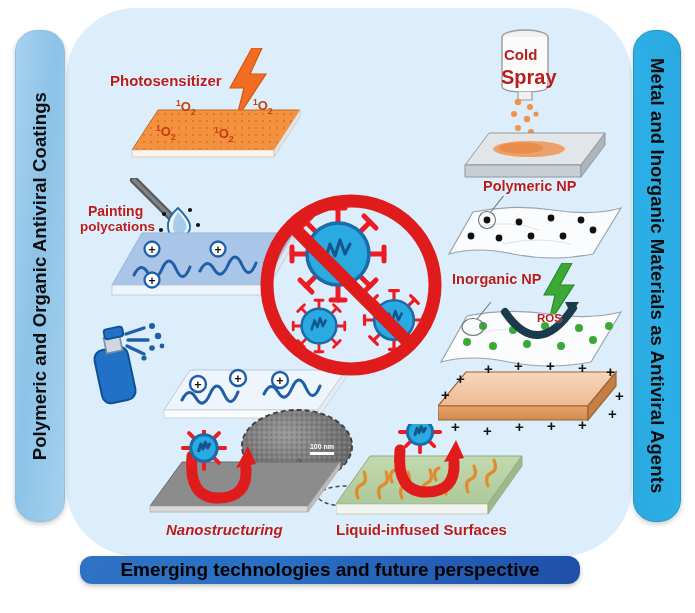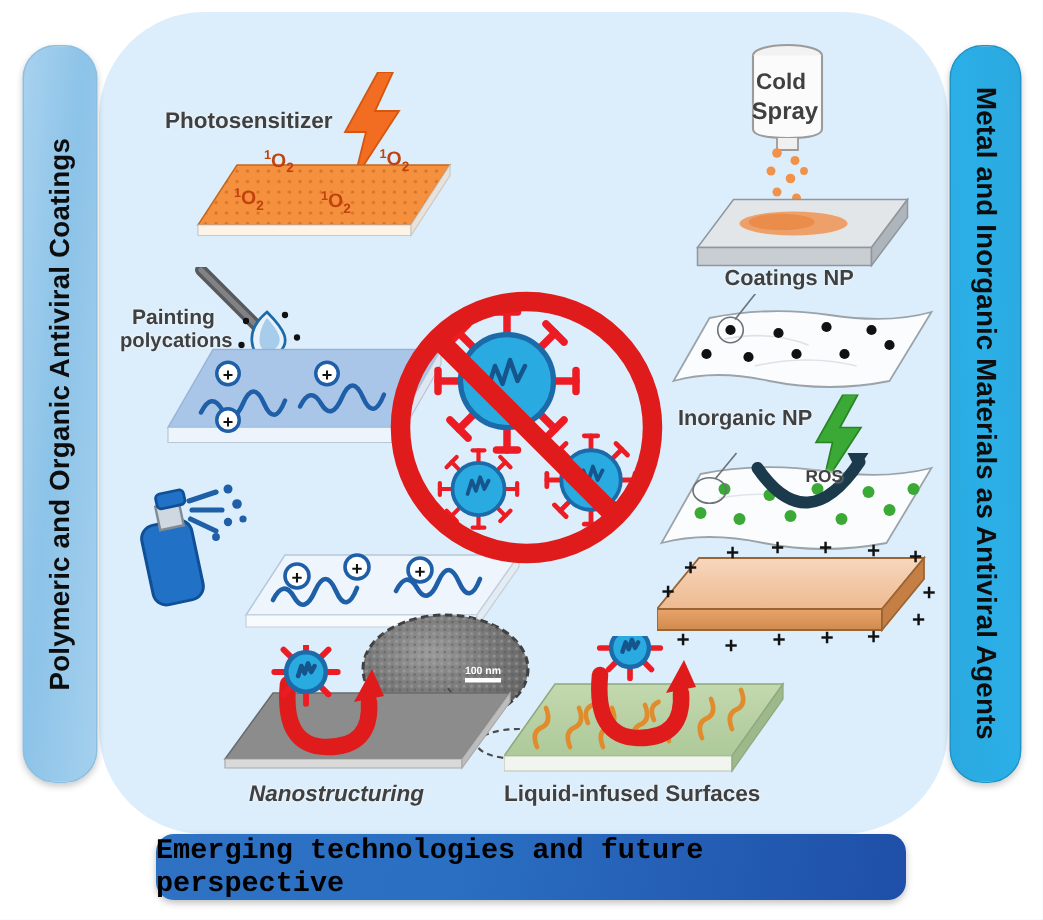--- a/index.html
+++ b/index.html
@@ -34,32 +34,31 @@
   #left-banner .vtext{writing-mode:vertical-rl;transform:rotate(180deg);}
   #right-banner{
     left:633px;top:30px;width:46px;height:490px;
     background:linear-gradient(265deg,#2aa9e0 0%,#2bafe6 50%,#2aa9e0 100%);
     border:1px solid #1f93c6;
   }
   #right-banner .vtext{writing-mode:vertical-rl;}
 
   
   #bottom-banner{
-    position:absolute;left:104px;top:556px;width:500px;height:44px;
+    position:absolute;left:80px;top:556px;width:500px;height:28px;
     border-radius:12px;
     background:linear-gradient(100deg,#2f72c4 0%,#2a6fc2 40%,#1f4fa8 100%);
     display:flex;align-items:center;justify-content:center;
     box-shadow:0 2px 5px rgba(0,0,0,.25);
-    font-family:Liberation Mono, monospace;
   }
   #bottom-banner span{font-weight:bold;font-size:19px;color:#000;}
 
   
   .lbl{
-    position:absolute;font-weight:bold;color:#404040;white-space:nowrap;
+    position:absolute;font-weight:bold;color:#b91c1c;white-space:nowrap;
     text-shadow:0 0 2px rgba(255,255,255,.85);
   }
 
   .obj{position:absolute;}
 
   
   .o2{position:absolute;font-weight:bold;color:#c2410c;font-size:13px;}
   .o2 sup{font-size:8.5px;vertical-align:super;}
   .o2 sub{font-size:9px;vertical-align:sub;}
 
@@ -242,21 +241,21 @@
     <circle cx="99" cy="99" r="84" fill="none" stroke="#e01b1b" stroke-width="13"></circle>
     <line x1="40" y1="40" x2="158" y2="158" stroke="#e01b1b" stroke-width="13" stroke-linecap="butt"></line>
   </svg>
 
   <svg class="obj" style="left:494px;top:28px;" width="62" height="74" viewBox="0 0 62 74">
     <ellipse cx="31" cy="9" rx="23" ry="7" fill="#f2f2f2" stroke="#9b9b9b" stroke-width="1.4"></ellipse>
     <path d="M8,9 L8,58 Q8,64 31,64 Q54,64 54,58 L54,9" fill="#fbfbfb" stroke="#9b9b9b" stroke-width="1.4"></path>
     <path d="M24,64 L24,72 L38,72 L38,64" fill="#f0f0f0" stroke="#9b9b9b" stroke-width="1.2"></path>
   </svg>
   <div class="lbl" style="left:504px;top:46px;font-size:15px;">Cold</div>
-  <div class="lbl" style="left:501px;top:66px;font-size:16px;">Spray</div>
+  <div class="lbl" style="left:501px;top:66px;font-size:20px;">Spray</div>
 
   <svg class="obj" style="left:498px;top:98px;" width="56" height="58" viewBox="0 0 56 58">
     <g fill="#f0924a">
       <circle cx="20" cy="4" r="3.2"></circle>
         <circle cx="32" cy="9" r="3"></circle>
       <circle cx="16" cy="16" r="3"></circle>
         <circle cx="29" cy="21" r="3.2"></circle>
       <circle cx="38" cy="16" r="2.6"></circle>
         <circle cx="20" cy="30" r="3"></circle>
       <circle cx="33" cy="34" r="3"></circle>
@@ -267,21 +266,21 @@
   </svg>
 
   <svg class="obj" style="left:463px;top:127px;" width="146" height="60" viewBox="0 0 146 60">
     <polygon points="26,6 142,6 118,38 2,38" fill="#e3e6e8" stroke="#8f979e" stroke-width="1"></polygon>
     <polygon points="2,38 118,38 118,50 2,50" fill="#c9ced2" stroke="#8f979e" stroke-width="1"></polygon>
     <polygon points="118,38 142,6 142,18 118,50" fill="#aeb5bb" stroke="#8f979e" stroke-width="1"></polygon>
     <ellipse cx="66" cy="22" rx="36" ry="8" fill="#ef9a5e" opacity=".92"></ellipse>
     <ellipse cx="58" cy="21" rx="22" ry="5.5" fill="#e98a47" opacity=".9"></ellipse>
   </svg>
 
-  <div class="lbl" style="left:483px;top:178px;font-size:14.5px;">Coatings NP</div>
+  <div class="lbl" style="left:483px;top:178px;font-size:14.5px;">Polymeric NP</div>
 
   <svg class="obj" style="left:443px;top:196px;" width="186" height="74" viewBox="0 0 186 74">
     <path d="M30,16 Q70,8 110,14 Q150,20 178,12 L150,58 Q110,66 70,58 Q34,50 6,58 Z" fill="#fbfcfd" stroke="#9aa3aa" stroke-width="1.2"></path>
     <path d="M40,30 Q70,24 96,34" fill="none" stroke="#dde2e6" stroke-width="1"></path>
     <path d="M60,48 Q96,40 128,48" fill="none" stroke="#dde2e6" stroke-width="1"></path>
     <g fill="#111">
       <circle cx="44" cy="24" r="3.4"></circle>
         <circle cx="76" cy="26" r="3.4"></circle>
       <circle cx="108" cy="22" r="3.4"></circle>
         <circle cx="138" cy="24" r="3.4"></circle>

